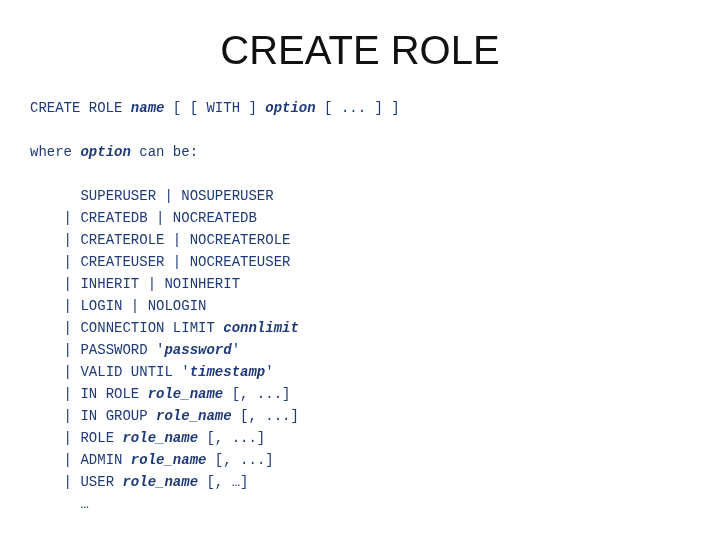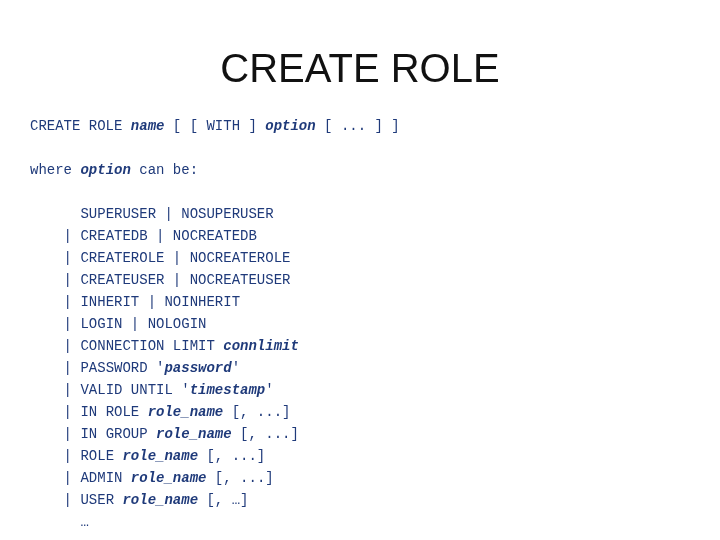--- a/index.html
+++ b/index.html
@@ -9,21 +9,21 @@
     height: 540px;
     background: #ffffff;
     font-family: Arial, Helvetica, sans-serif;
     overflow: hidden;
   }
   .slide {
     position: relative;
     width: 720px;
     height: 540px;
     box-sizing: border-box;
-    padding: 36px 30px 30px 30px;
+    padding: 18px 30px 30px 30px;
   }
   .title {
     text-align: center;
     font-size: 40px;
     color: #111;
     margin: 10px 0 24px 0;
     font-weight: 400;
   }
   .code {
     font-family: "Courier New", Courier, monospace;

